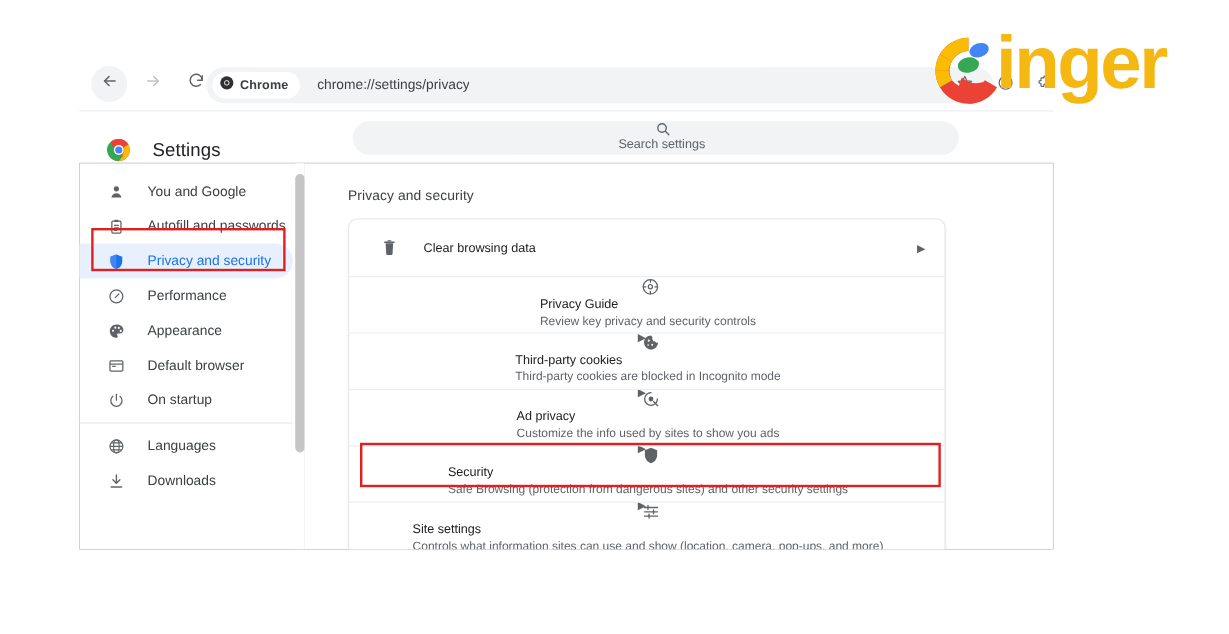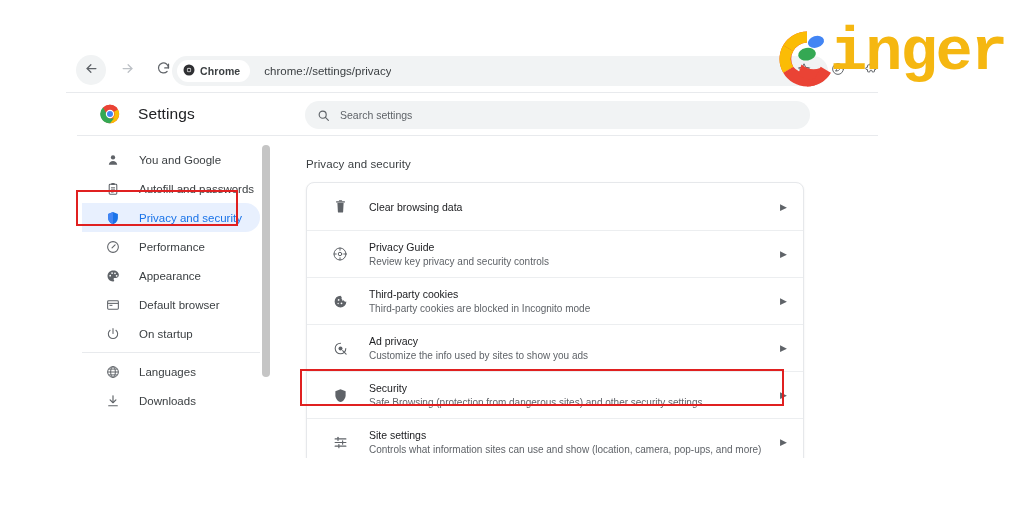--- a/index.html
+++ b/index.html
@@ -52,39 +52,39 @@
     position: absolute; top: 11px; width: 24px; height: 24px;
     display: flex; align-items: center; justify-content: center;
     color: #5f6368; cursor: pointer;
   }
   .tb-icon.star { left: 726px; }
   .tb-icon.leaf { left: 760px; }
   .tb-icon.ext  { left: 793px; }
 
   
   .settings-header {
-    position: absolute; left: 11px; top: 45px; width: 812px; height: 43px;
-    background: #ffffff; display: flex; align-items: center;
+    position: absolute; left: 0; top: 45px; width: 812px; height: 43px;
+    background: #ffffff; display: flex; align-items: flex-end;
     border-bottom: 1px solid #e8eaed;
   }
   .chrome-mark { margin-left: 23px; width: 20px; height: 20px; flex: none; }
   .settings-title {
     margin-left: 18px; font-size: 15.5px; color: #202124; font-weight: 400;
     letter-spacing: .1px;
   }
   .search-box {
     position: absolute; left: 228px; top: 8px; width: 505px; height: 28px;
     background: #f1f3f4; border-radius: 14px;
-    display: flex; align-items: center; cursor: text;
+    display: flex; align-items: center; cursor: text; flex-direction: column;
   }
   .search-box .s-ico { margin-left: 12px; color: #5f6368; display: flex; flex: none; }
   .search-ph { margin-left: 10px; font-size: 10.5px; color: #5f6368; }
 
   
-  .sb-body { position: absolute; left: 16px; top: 88px; width: 812px; height: 322px; background:#14532d; }
+  .sb-body { position: absolute; left: 0; top: 88px; width: 812px; height: 322px; background:#14532d; }
 
   .sidebar {
     position: absolute; left: 0; top: 0; width: 188px; height: 322px;
     background: #ffffff; overflow: hidden;
   }
   .nav-item {
     position: relative; display: flex; align-items: center;
     height: 29px; margin: 0 10px 0 0; padding-left: 22px;
     border-radius: 0 15px 15px 0; cursor: pointer;
   }
@@ -122,21 +122,21 @@
   .card {
     position: relative; margin: 12px 0 0 36px; width: 498px;
     background: #ffffff; border: 1px solid #e6e8eb; border-radius: 8px;
     box-shadow: 0 1px 2px rgba(60,64,67,.10);
     overflow: hidden;
   }
   .row {
     position: relative; display: flex; align-items: center;
     height: 47px; padding: 0 16px 0 0; cursor: pointer;
   }
-  .row + .row { border-top: 1px solid #eceef0; }
+  .row + .row { border-top: 1px solid #eceef0; flex-direction: column; }
   .row-ico {
     width: 22px; flex: none; margin-left: 22px;
     display: flex; align-items: center; justify-content: center; color: #5f6368;
   }
   .row-text { margin-left: 18px; flex: 1 1 auto; min-width: 0; }
   .row-title { font-size: 10.5px; color: #202124; line-height: 14px; }
   .row-sub { font-size: 10px; color: #5f6368; line-height: 14px; margin-top: 1px; }
   .row-arrow { flex: none; color: #5f6368; font-size: 9px; margin-left: 8px; }
 
   
@@ -146,21 +146,21 @@
   }
   #redbox-sidebar { left: 76px; top: 190px; width: 162px; height: 36px; }
   #redbox-security { left: 300px; top: 369px; width: 484px; height: 37px; }
 
   
   .watermark {
     position: absolute; left: 774px; top: 22px; z-index: 60;
     pointer-events: none; user-select: none;
   }
   .wm-text {
-    font-family: Liberation Mono, monospace;
+    font-family: Liberation Sans, sans-serif;
     font-size: 62px; font-weight: 700; color: #f5b711;
     letter-spacing: -2px; line-height: 62px;
   }
 </style>
 </head>
 <body>
 
 <div id="root">
 
   <div class="browser-frame">

